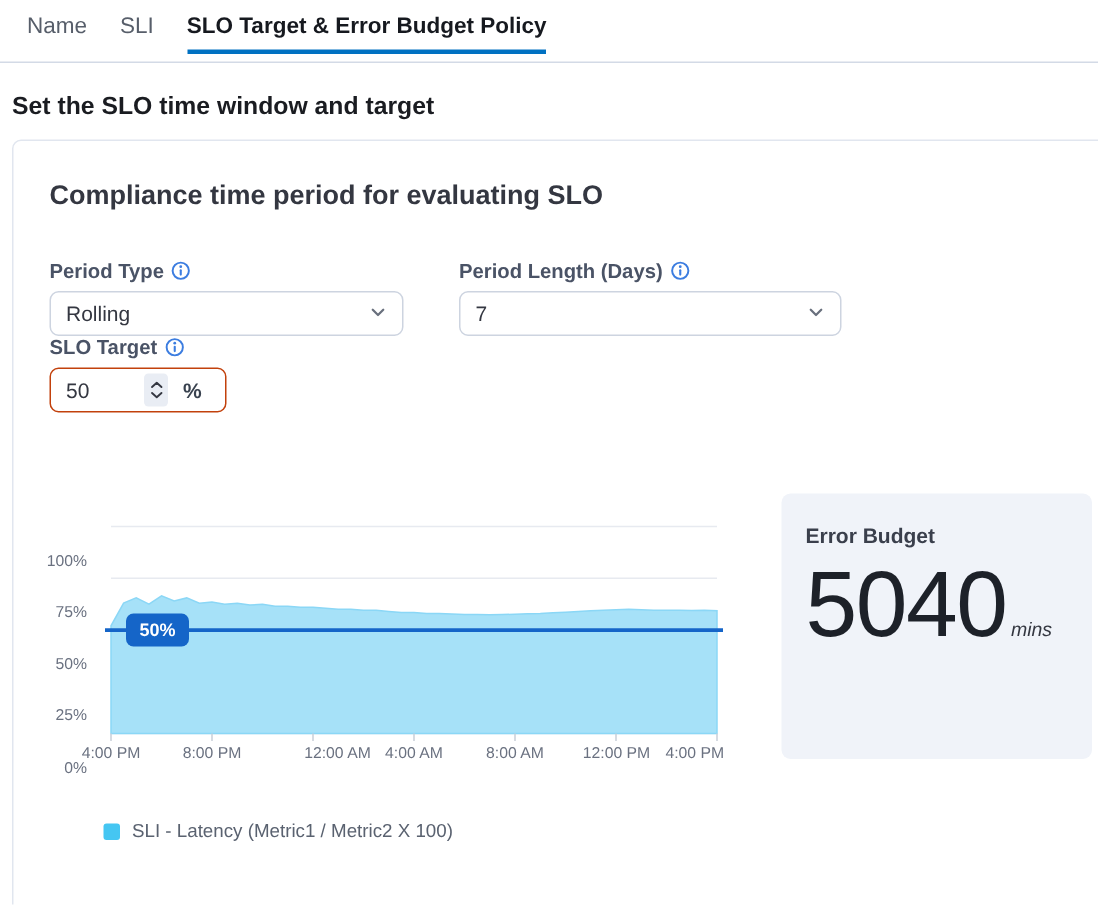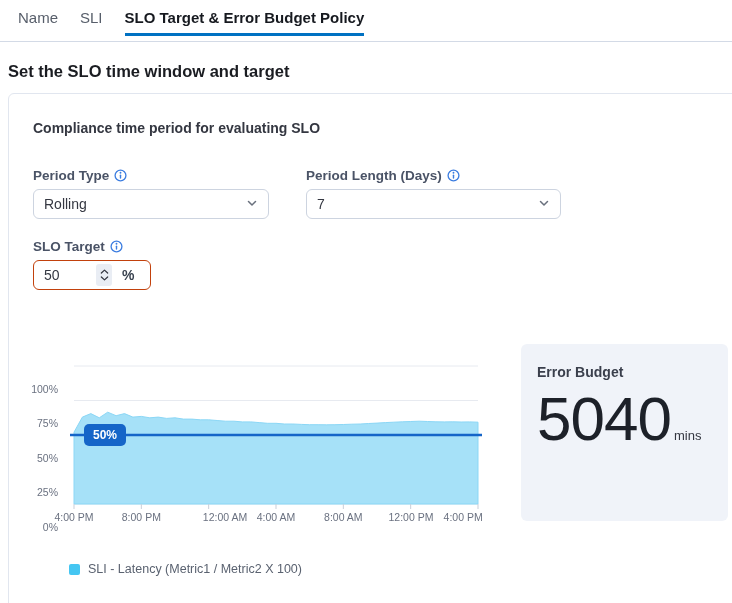--- a/index.html
+++ b/index.html
@@ -11,30 +11,30 @@
   .tab { font-size:15px; color:#575e6a; padding-bottom:7px; cursor:pointer; border-bottom:3px solid transparent; }
   .tab.active { color:#16191f; font-weight:700; border-bottom-color:#0071c2; }
   .tabbar-divider { height:1px; background:#d3dae6; margin-top:5px; }
 
   
   .page-heading { font-size:16.5px; font-weight:700; color:#1a1c21; margin:20px 0 12px 8px; }
 
   
   .panel { margin-left:8px; width:745px; min-height:560px; background:#fff;
     border:1px solid #e1e6ef; border-radius:6px; padding:26px 24px 24px 24px; }
-  .section-title { font-size:14px; font-weight:700; color:#343741; margin-bottom:32px; }
+  .section-title { font-size:18px; font-weight:700; color:#343741; margin-bottom:32px; }
 
   
   .form-row { display:flex; gap:37px; }
   .form-col1 { width:236px; } .form-col2 { width:255px; }
   .field-label { display:flex; align-items:center; gap:5px; font-size:13.5px; font-weight:600; color:#4a5366; margin-bottom:6px; }
   .info-icon { display:inline-flex; }
   .select { display:flex; align-items:center; justify-content:space-between; height:30px;
     border:1px solid #cdd4e0; border-radius:6px; background:#fff; padding:0 10px; font-size:14px; color:#343741; cursor:pointer;gap:16px; }
-  .slo-target-wrap { margin-top:20px; }
+  .slo-target-wrap { }
   .num-group { display:flex; align-items:center; width:118px; height:30px; border:1px solid #c2410c; border-radius:6px; padding:0 8px 0 10px; background:#fff; }
   .num-input { border:none; outline:none; width:52px; font-size:14px; color:#343741; font-family:inherit; background:transparent; }
   .stepper { width:16px; height:22px; background:#e9edf4; border-radius:3px; display:flex; flex-direction:column; align-items:center; justify-content:center; gap:2px; cursor:pointer; }
   .pct-suffix { font-size:14px; font-weight:700; color:#39424f; margin-left:10px; }
 
   
   .chart-row { display:flex; justify-content:space-between; margin-top:52px; }
   .chart-wrap { position:relative; width:470px; height:196px; }
   .plot-svg { position:absolute; left:41px; top:24px; overflow:visible; }
   .y-label { position:absolute; left:-3px; width:28px; text-align:right; font-size:10.5px; color:#6a7180;margin-top:23px; }
@@ -45,21 +45,21 @@
 
   .legend-row { display:flex; align-items:center; margin:24px 0 0 36px; cursor:pointer; }
   .legend-swatch { width:11px; height:11px; border-radius:2px; margin-right:8px; }
   .legend-label { font-size:12.5px; font-weight:500; color:#5a6270; }
 
   
   .eb-card { width:207px; height:177px; background:#f0f3f9; border-radius:6px; padding:20px 16px; margin-top:2px; }
   .eb-title { font-size:14px; font-weight:700; color:#3a3f4c; }
   .eb-value-row { display:flex; align-items:baseline; gap:3px; margin-top:5px; }
   .eb-value { font-size:62px; font-weight:400; letter-spacing:-1px; color:#1d2129; line-height:1.1; }
-  .eb-unit { font-size:13px; color:#343741; }
+  .eb-unit { font-size:13px; color:#343741;font-style:italic; }
 </style>
 </head>
 <body>
 
 <div class="tabs">
   <div class="tab">Name</div>
   <div class="tab">SLI</div>
   <div class="tab active">SLO Target &amp; Error Budget Policy</div>
 </div>
 <div class="tabbar-divider"></div>

